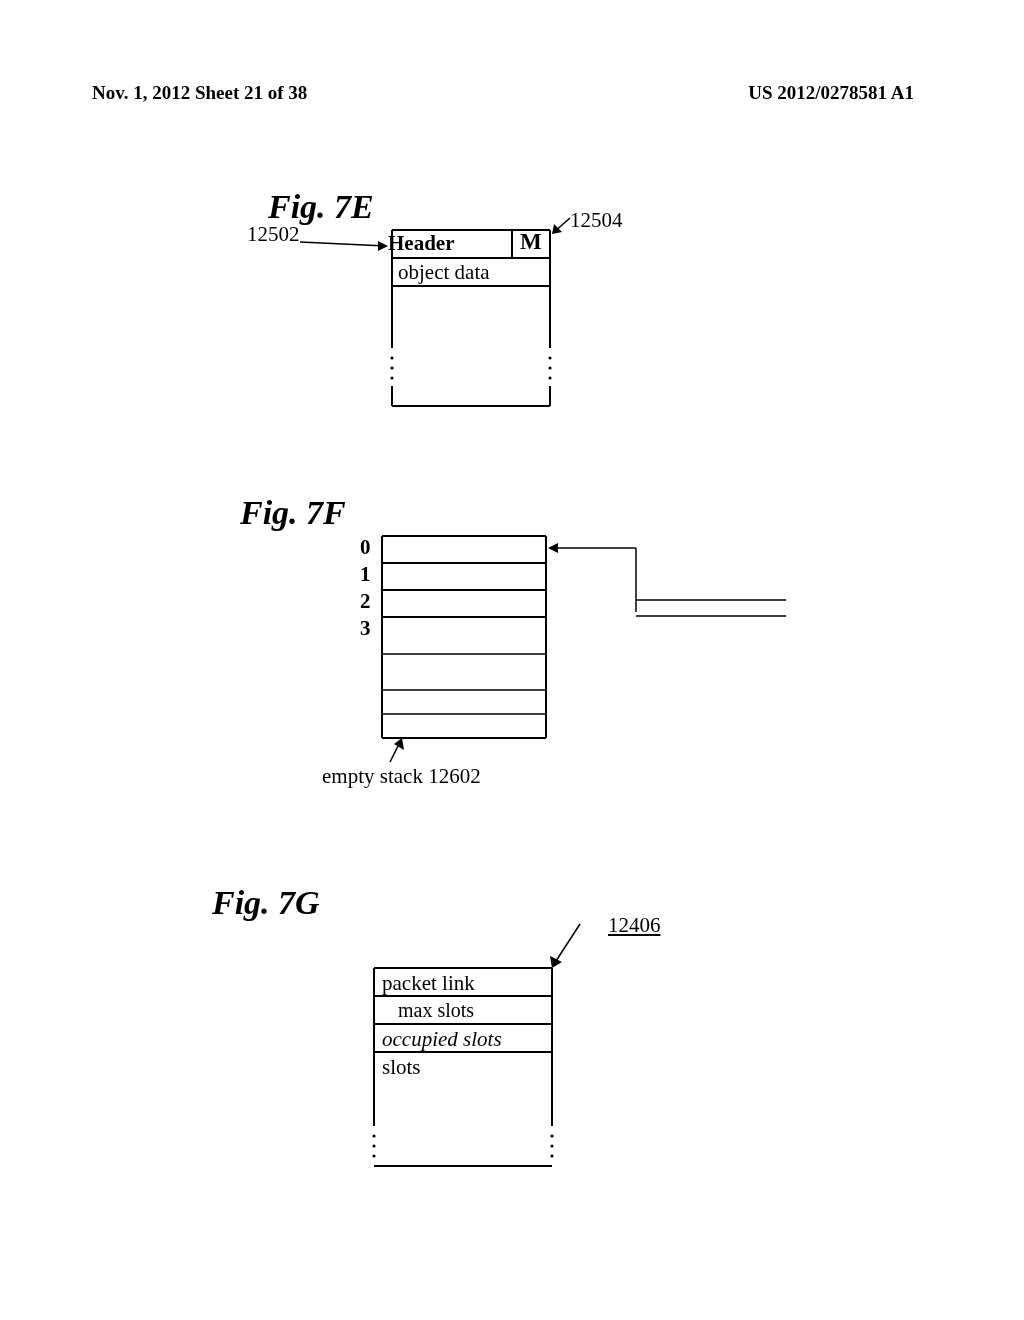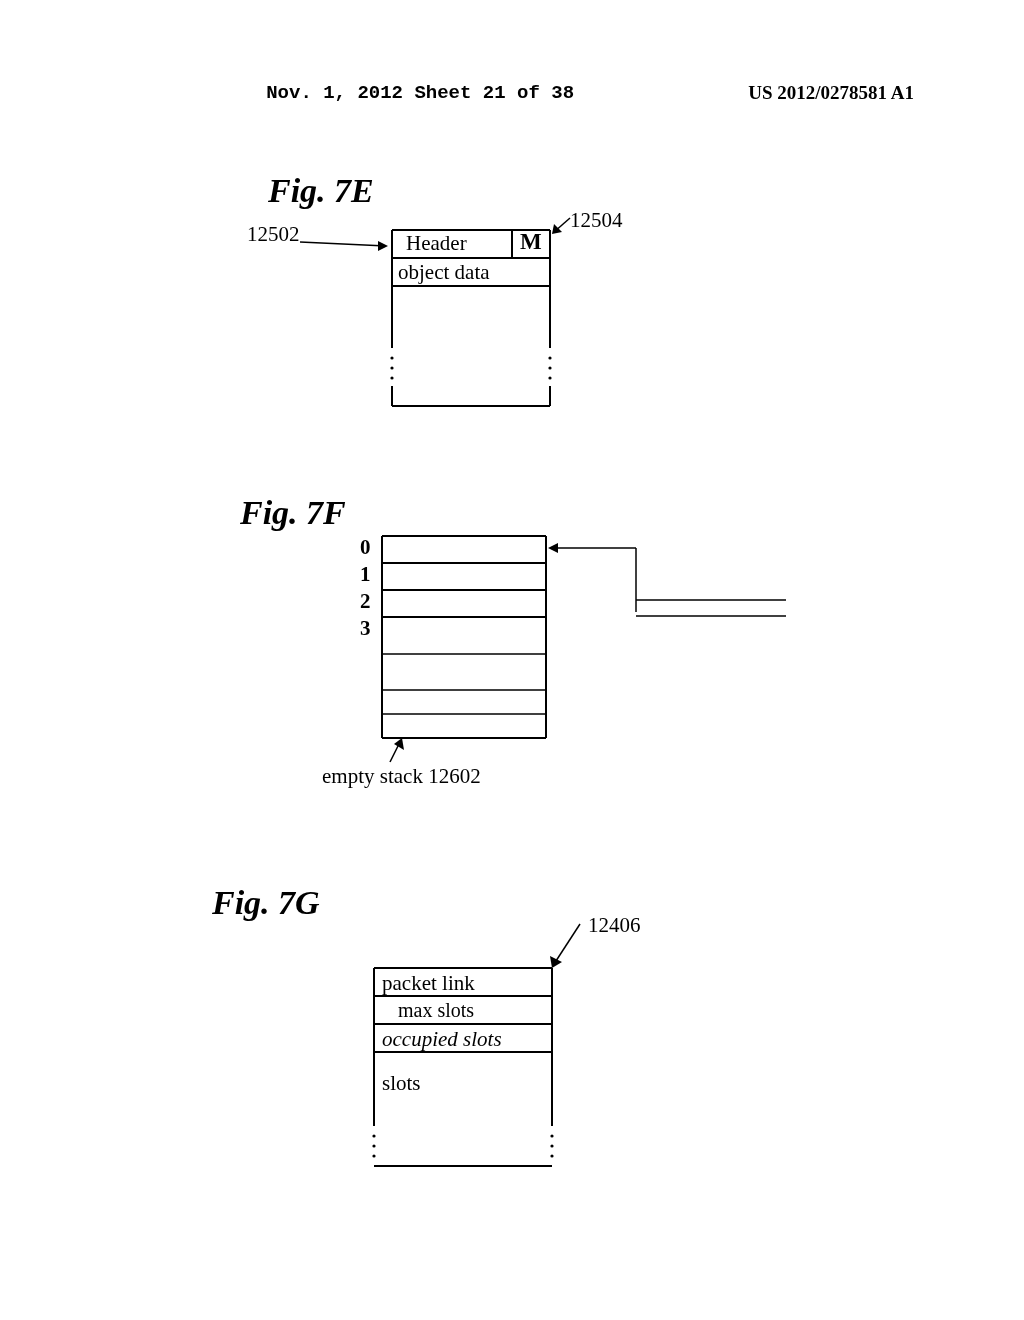--- a/index.html
+++ b/index.html
@@ -14,21 +14,21 @@
     .header-bar {
       position: absolute;
       top: 82px;
       left: 110px;
       right: 110px;
       display: flex;
       font-size: 19px;
       font-weight: bold;
     }
     .header-left { flex: 0 0 auto; }
-    .header-mid { flex: 1; text-align: center; margin-left: -18px; font-family: Liberation Mono, monospace; }
+    .header-mid { flex: 1; text-align: left; margin-left: -18px; }
     .header-right { flex: 0 0 auto; text-align: center; }
     .fig-title {
       position: absolute;
       font-style: italic;
       font-family: "Times New Roman", serif;
       font-size: 34px;
       font-weight: bold;
     }
     .label {
       position: absolute;
@@ -44,21 +44,21 @@
     svg { position: absolute; }
   </style>
 </head>
 <body>
 
 <div class="header-bar">
   <div class="header-mid">Nov. 1, 2012  Sheet 21 of 38</div>
   <div class="header-right">US 2012/0278581 A1</div>
 </div>
 
-<div class="fig-title" style="left:268px; top:172px;">Fig. 7E</div>
+<div class="fig-title" style="left:268px; top:188px;">Fig. 7E</div>
 
 <div class="label" style="left:247px; top:222px;">12502</div>
 <div class="label" style="left:570px; top:208px;">12504</div>
 
 <svg style="left:390px; top:228px;" width="180" height="190">
 
   <line x1="2" y1="2" x2="160" y2="2" stroke="#000" stroke-width="2"></line>
   <line x1="2" y1="2" x2="2" y2="120" stroke="#000" stroke-width="2"></line>
   <line x1="160" y1="2" x2="160" y2="120" stroke="#000" stroke-width="2"></line>
 
@@ -71,21 +71,21 @@
   <line x1="2" y1="158" x2="2" y2="178" stroke="#000" stroke-width="2"></line>
   <line x1="160" y1="158" x2="160" y2="178" stroke="#000" stroke-width="2"></line>
   <line x1="2" y1="178" x2="160" y2="178" stroke="#000" stroke-width="2"></line>
 
   <line x1="2" y1="30" x2="160" y2="30" stroke="#000" stroke-width="2"></line>
   <line x1="122" y1="2" x2="122" y2="30" stroke="#000" stroke-width="2"></line>
 
   <line x1="2" y1="58" x2="160" y2="58" stroke="#000" stroke-width="2"></line>
 </svg>
 
-<div class="label" style="left:406px; top:231px;">Header</div>
+<div class="label" style="left:388px; top:231px;font-weight:bold;">Header</div>
 <div class="label bold" style="left:520px; top:229px; font-size:23px;">M</div>
 <div class="label" style="left:398px; top:260px;">object data</div>
 
 <svg style="left:300px; top:236px;" width="100" height="20">
   <line x1="0" y1="6" x2="86" y2="10" stroke="#000" stroke-width="1.5"></line>
   <polygon points="88,10 78,5 78,15" fill="#000"></polygon>
 </svg>
 
 <svg style="left:540px; top:216px;" width="40" height="24">
   <line x1="30" y1="2" x2="14" y2="16" stroke="#000" stroke-width="1.5"></line>
@@ -122,21 +122,21 @@
 </svg>
 
 <svg style="left:388px; top:736px;" width="40" height="30">
   <line x1="2" y1="26" x2="12" y2="6" stroke="#000" stroke-width="1.5"></line>
   <polygon points="14,2 6,8 16,14" fill="#000"></polygon>
 </svg>
 <div class="label" style="left:322px; top:764px;">empty stack  12602</div>
 
 <div class="fig-title" style="left:212px; top:884px;">Fig. 7G</div>
 
-<div class="label" style="left:588px; top:913px;">12406</div>
+<div class="label" style="left:608px; top:913px;text-decoration:underline;">12406</div>
 
 <svg style="left:540px; top:920px;" width="50" height="56">
   <line x1="40" y1="4" x2="14" y2="44" stroke="#000" stroke-width="1.5"></line>
   <polygon points="12,48 10,36 22,42" fill="#000"></polygon>
 </svg>
 
 <svg style="left:372px; top:966px;" width="200" height="220">
   <line x1="2" y1="2" x2="180" y2="2" stroke="#000" stroke-width="2"></line>
   <line x1="2" y1="2" x2="2" y2="160" stroke="#000" stroke-width="2"></line>
   <line x1="180" y1="2" x2="180" y2="160" stroke="#000" stroke-width="2"></line>
@@ -150,13 +150,13 @@
     <circle cx="2" cy="190" r="1.6" fill="#000"></circle>
   <circle cx="180" cy="170" r="1.6" fill="#000"></circle>
     <circle cx="180" cy="180" r="1.6" fill="#000"></circle>
     <circle cx="180" cy="190" r="1.6" fill="#000"></circle>
   <line x1="2" y1="200" x2="180" y2="200" stroke="#000" stroke-width="2"></line>
 </svg>
 
 <div class="label-sm" style="left:382px; top:971px; font-size:21px;">packet link</div>
 <div class="label-sm" style="left:398px; top:999px; font-size:20px;">max slots</div>
 <div class="label-sm" style="left:382px; top:1027px; font-size:21px;font-style:italic;">occupied slots</div>
-<div class="label-sm" style="left:382px; top:1055px; font-size:21px;margin-top:16px;">slots</div>
+<div class="label-sm" style="left:382px; top:1055px; font-size:21px;">slots</div>
 
 </body></html>

